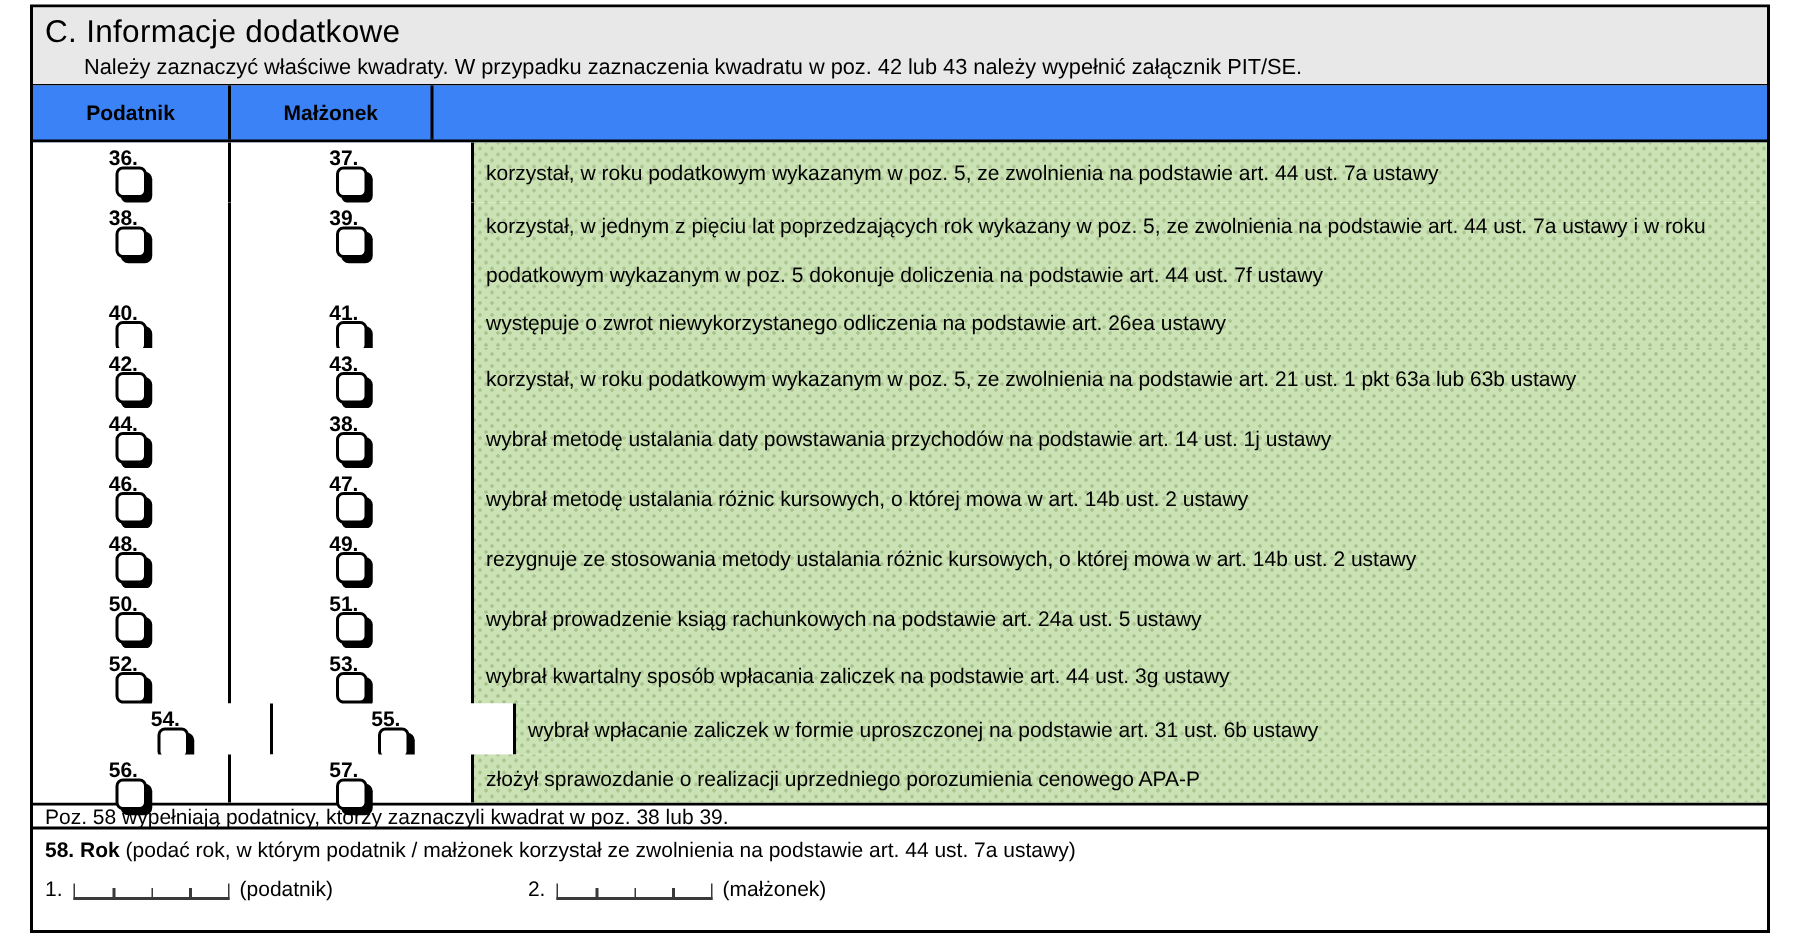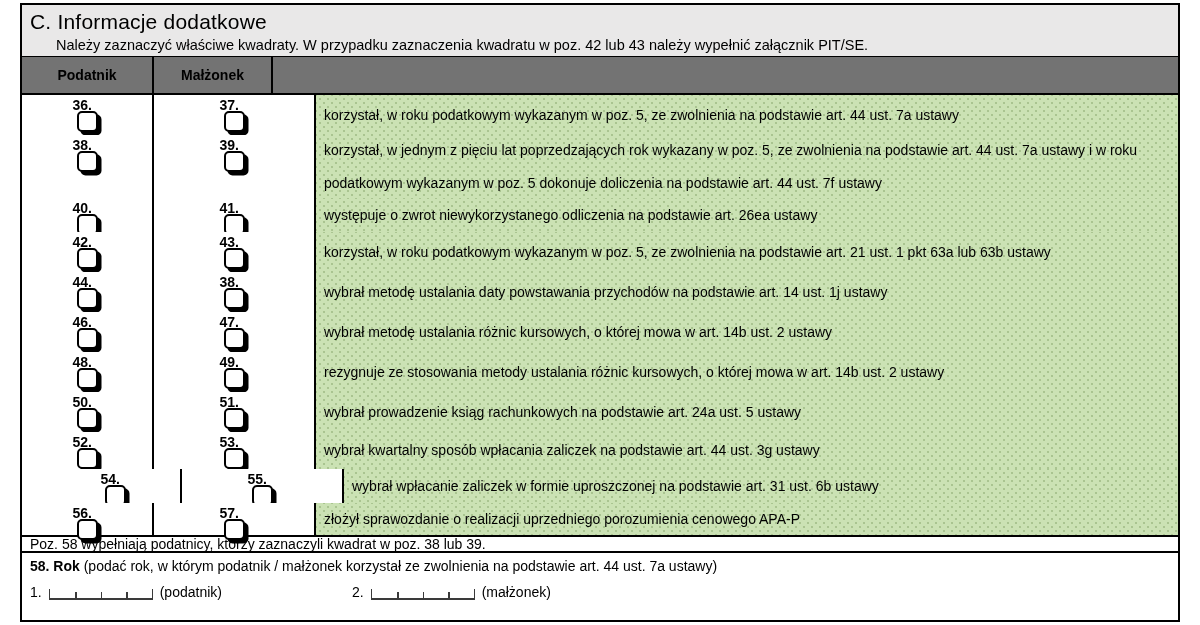--- a/index.html
+++ b/index.html
@@ -15,27 +15,27 @@
   
   .title-block {
     height: 52px; background: #e9e8e8;
     border-bottom: 1px solid #000;
     padding: 3px 8px 0 8px;
   }
   .section-title { font-size: 21px; font-weight: 400; line-height: 27px; letter-spacing: .2px; }
   .section-subtitle { font-size: 14.5px; line-height: 21px; margin-left: 26px; }
 
   
-  .colheads { height: 38px; background: #737373; border-bottom: 2px solid #000; display: flex; }
+  .colheads { height: 38px; background: #3b82f6; border-bottom: 2px solid #000; display: flex; }
   .colheads .ch1, .colheads .ch2 {
     display: flex; align-items: center; justify-content: center;
     font-size: 14px; font-weight: 700; border-right: 2px solid #000;
   }
   .colheads .ch1 { width: 132px; }
-  .colheads .ch2 { width: 119px; text-align: center; }
+  .colheads .ch2 { width: 135px; text-align: center; }
   .colheads .ch3 { flex: 1; }
 
   
   .rows-area { height: 440px; display: flex; flex-direction: column; }
   .cbrow { display: flex; height: 40px; }
   .cbrow:nth-child(1)  { height: 40px; }
   .cbrow:nth-child(2)  { height: 63px; }
   .cbrow:nth-child(3)  { height: 34px; }
   .cbrow:nth-child(9)  { height: 37px; }
   .cbrow:nth-child(10) { height: 34px; padding-left: 28px; }

